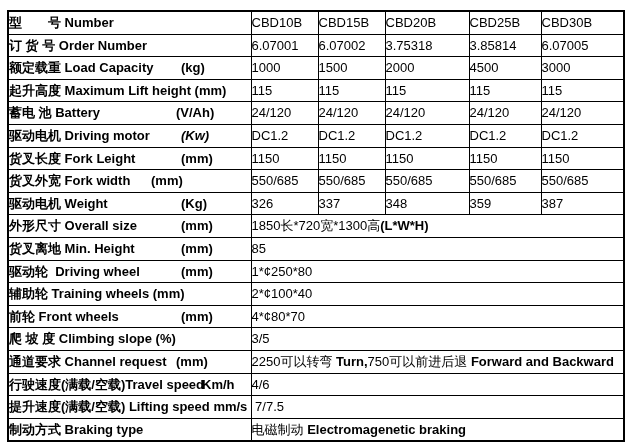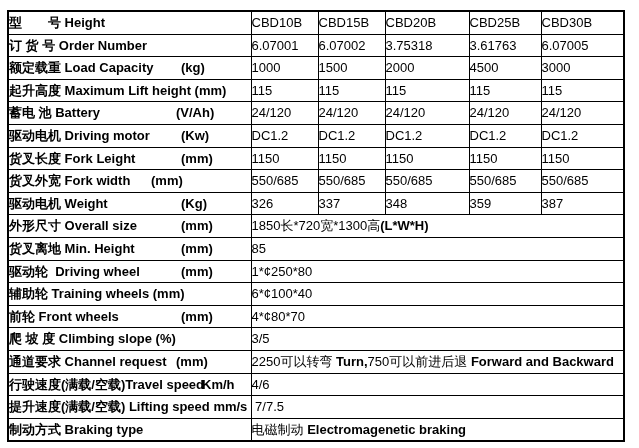--- a/index.html
+++ b/index.html
@@ -51,33 +51,33 @@
     <colgroup>
         <col style="width: 243px;">
         <col style="width: 67px;">
         <col style="width: 67px;">
         <col style="width: 84px;">
         <col style="width: 72px;">
         <col style="width: 83px;">
       </colgroup>
     <tbody>
         <tr>
-          <td class="lbl"><span>型　　号 Height</span></td>
+          <td class="lbl"><span>型　　号 Number</span></td>
           <td class="val">CBD10B</td>
           <td class="val">CBD15B</td>
           <td class="val">CBD20B</td>
           <td class="val">CBD25B</td>
           <td class="val">CBD30B</td>
         </tr>
         <tr>
           <td class="lbl"><span>订 货 号 Order Number</span></td>
           <td class="val">6.07001</td>
           <td class="val">6.07002</td>
           <td class="val">3.75318</td>
-          <td class="val">3.61763</td>
+          <td class="val">3.85814</td>
           <td class="val">6.07005</td>
         </tr>
         <tr>
           <td class="lbl"><span>额定载重 Load Capacity</span><span class="unit-abs" style="left: 172px;">(kg)</span></td>
           <td class="val">1000</td>
           <td class="val">1500</td>
           <td class="val">2000</td>
           <td class="val">4500</td>
           <td class="val">3000</td>
         </tr>
@@ -91,21 +91,21 @@
         </tr>
         <tr>
           <td class="lbl"><span>蓄电 池 Battery</span><span class="unit-abs" style="left: 167px;">(V/Ah)</span></td>
           <td class="val">24/120</td>
           <td class="val">24/120</td>
           <td class="val">24/120</td>
           <td class="val">24/120</td>
           <td class="val">24/120</td>
         </tr>
         <tr>
-          <td class="lbl"><span>驱动电机 Driving motor</span><span class="unit-abs" style="left: 172px;">(Kw)</span></td>
+          <td class="lbl"><span>驱动电机 Driving motor</span><span class="unit-abs" style="left: 172px; font-style: italic;">(Kw)</span></td>
           <td class="val">DC1.2</td>
           <td class="val">DC1.2</td>
           <td class="val">DC1.2</td>
           <td class="val">DC1.2</td>
           <td class="val">DC1.2</td>
         </tr>
         <tr>
           <td class="lbl"><span>货叉长度 Fork </span><span class="sq">Leight</span><span class="unit-abs" style="left: 172px;">(mm)</span></td>
           <td class="val">1150</td>
           <td class="val">1150</td>
@@ -136,21 +136,21 @@
         <tr>
           <td class="lbl"><span>货叉离地 Min. Height</span><span class="unit-abs" style="left: 172px;">(mm)</span></td>
           <td class="val" colspan="5"><span>85</span></td>
         </tr>
         <tr>
           <td class="lbl"><span>驱动轮  Driving wheel</span><span class="unit-abs" style="left: 172px;">(mm)</span></td>
           <td class="val" colspan="5"><span>1*¢250*80</span></td>
         </tr>
         <tr>
           <td class="lbl"><span>辅助轮 Training wheels (mm)</span></td>
-          <td class="val" colspan="5"><span>6*¢100*40</span></td>
+          <td class="val" colspan="5"><span>2*¢100*40</span></td>
         </tr>
         <tr>
           <td class="lbl"><span>前轮 Front wheels</span><span class="unit-abs" style="left: 172px;">(mm)</span></td>
           <td class="val" colspan="5"><span>4*¢80*70</span></td>
         </tr>
         <tr>
           <td class="lbl"><span>爬 坡 度 Climbing slope (%)</span></td>
           <td class="val" colspan="5"><span>3/5</span></td>
         </tr>
         <tr>

